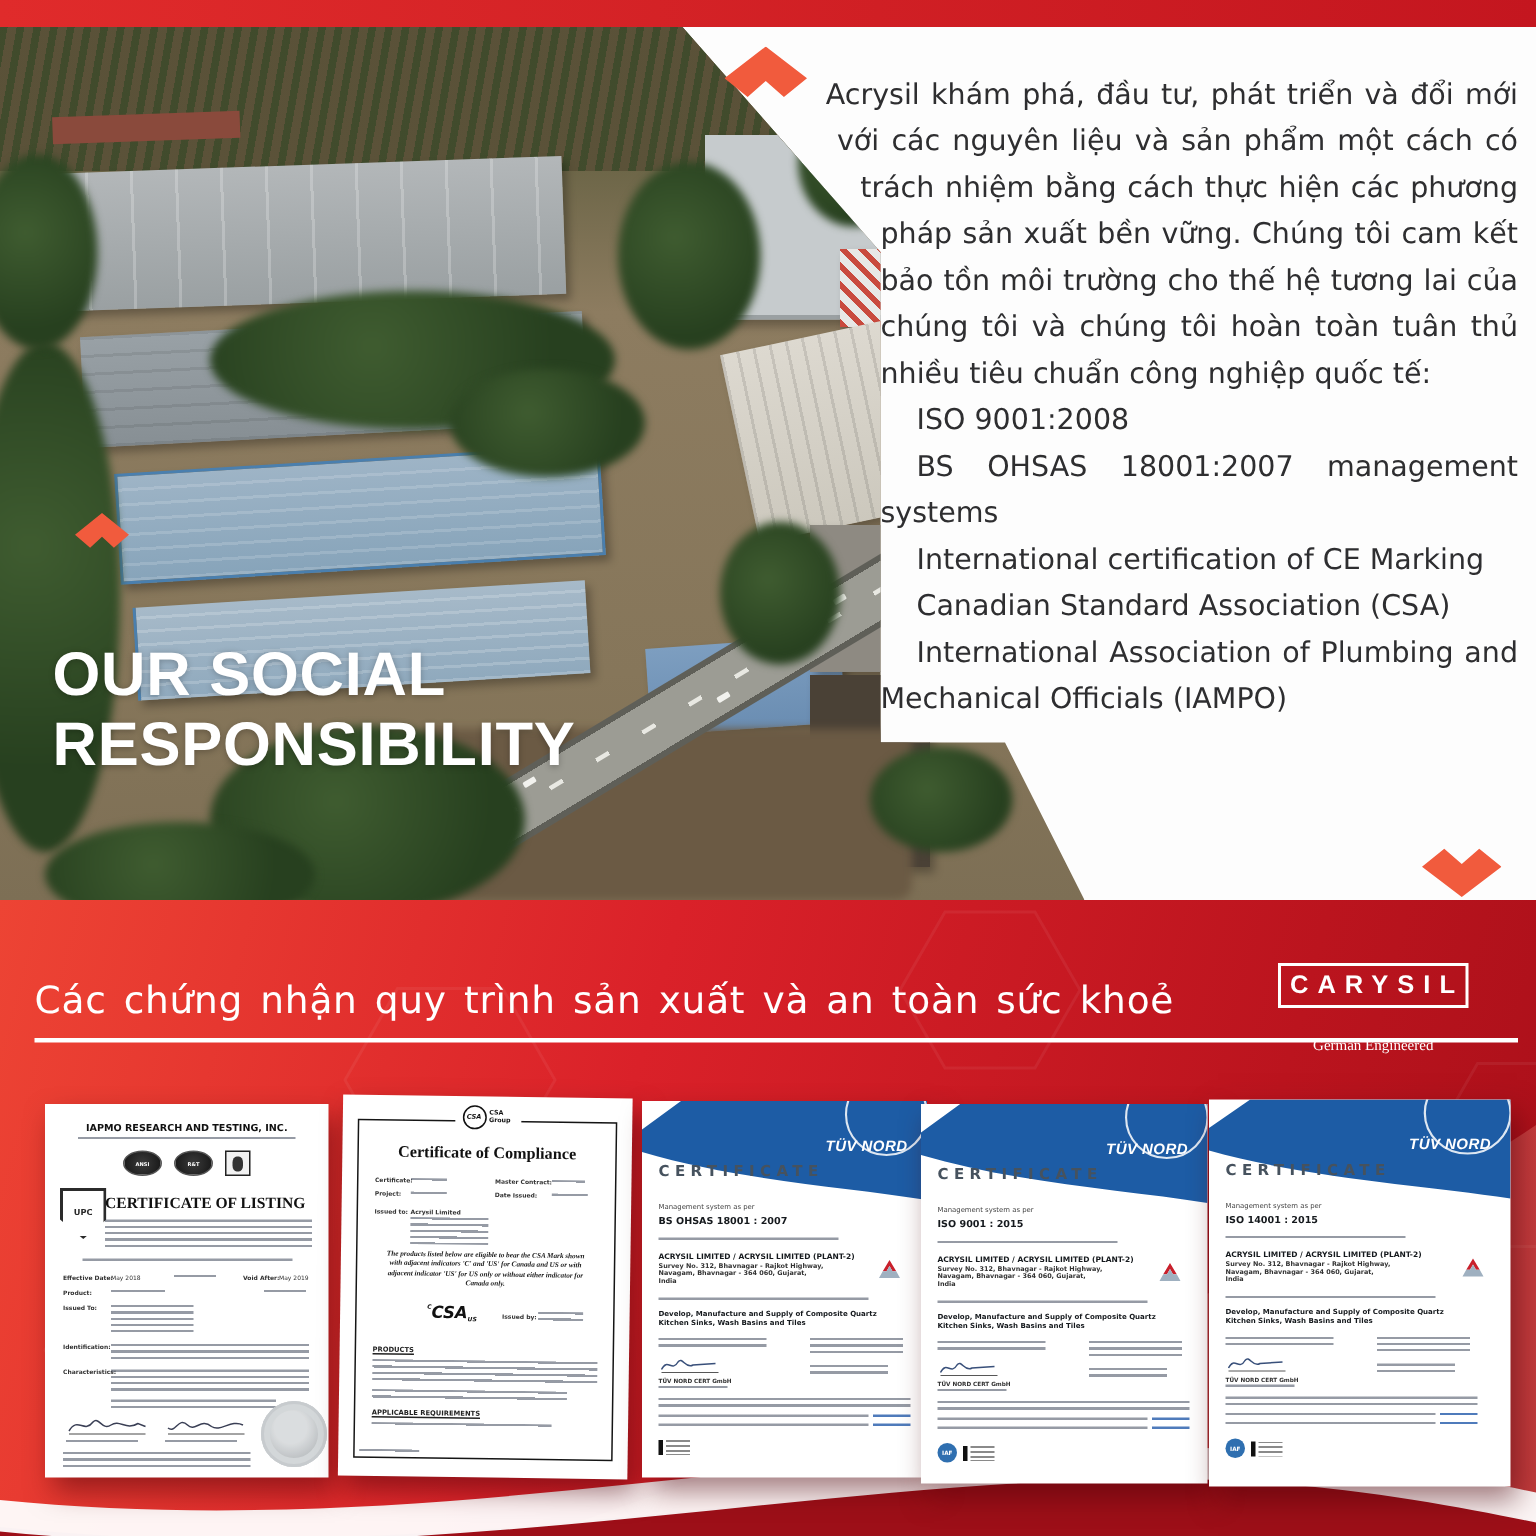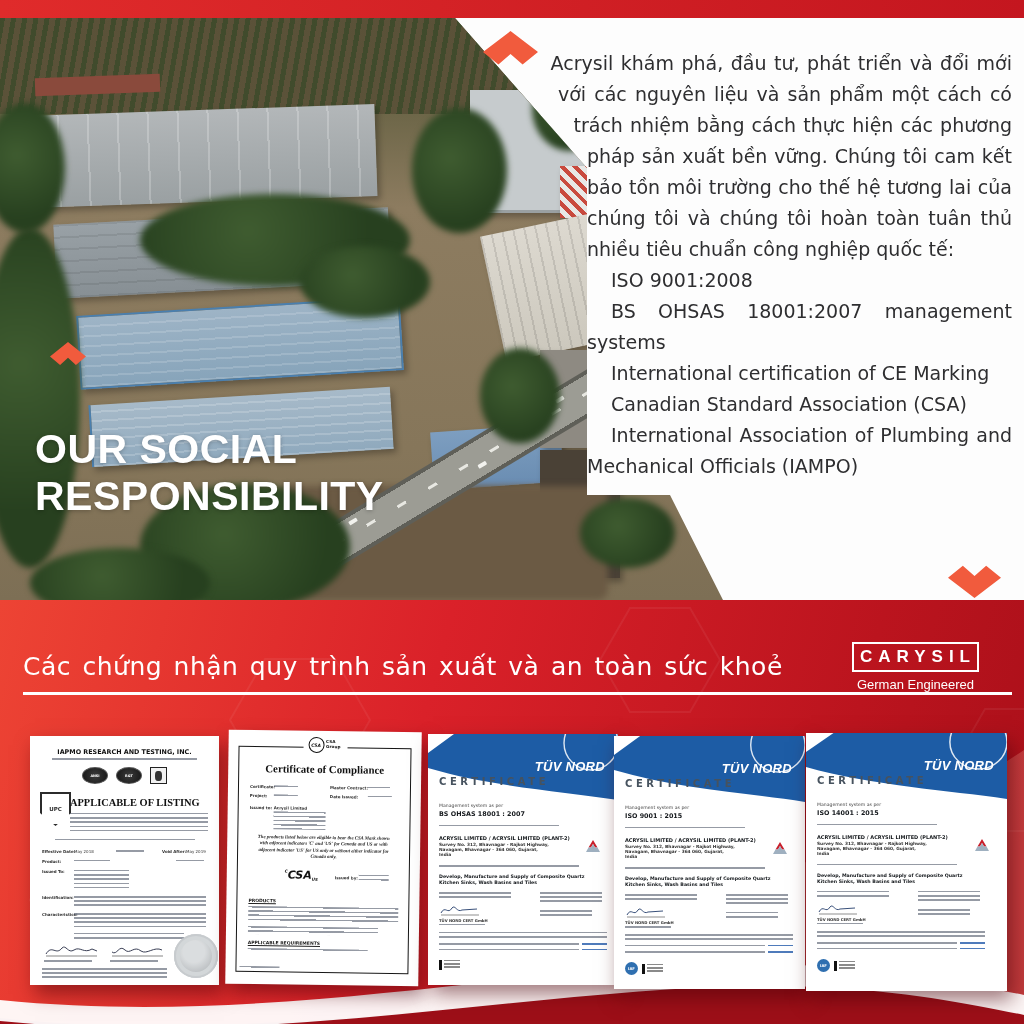--- a/index.html
+++ b/index.html
@@ -52,21 +52,21 @@
   .para,.std{margin:0;}
   .std{text-indent:24px;}
   
   .band{position:absolute;left:0;top:600px;width:1024px;height:424px;background:linear-gradient(105deg,#ed4434 0%,#da2129 40%,#bb141e 78%,#a80f19 100%);overflow:hidden;}
   .hexes,.waves{position:absolute;left:0;top:0;width:1024px;height:424px;}
   .waves{z-index:1;}
   .band-heading{position:absolute;left:23px;top:52px;font-size:25px;color:#fff;letter-spacing:.5px;word-spacing:3px;z-index:2;}
   .band-underline{position:absolute;left:23px;top:92px;width:989px;height:2.5px;background:#fff;z-index:2;}
   .brand{position:absolute;left:852px;top:42px;z-index:3;text-align:center;}
   .brand-box{width:118px;height:26px;border:2.5px solid #fff;display:flex;align-items:center;justify-content:center;color:#fff;font-weight:700;font-size:17px;letter-spacing:6px;padding-left:5px;font-family:"Liberation Sans",sans-serif;}
-  .brand-tag{margin-top:5px;color:#fff;font-size:13px;font-family:Liberation Sans, sans-serif;}
+  .brand-tag{margin-top:20px;color:#fff;font-size:10px;font-family:Liberation Serif, serif;}
   
   .cert{position:absolute;background:#fff;box-shadow:5px 9px 18px rgba(70,0,8,.5);z-index:4;color:#222;}
   .c1{left:30px;top:136px;width:189px;height:249px;}
   .c2{left:227px;top:131px;width:193px;height:254px;transform:rotate(.8deg);}
   .c3{left:428px;top:134px;width:190px;height:251px;}
   .c4{left:614px;top:136px;width:191px;height:253px;}
   .c5{left:806px;top:133px;width:201px;height:258px;}
   .fp{position:absolute;background-image:repeating-linear-gradient(to bottom,rgba(45,55,75,.5) 0 1.5px,rgba(0,0,0,0) 1.5px 4.2px);}
   .fpb{position:absolute;background-image:repeating-linear-gradient(to bottom,rgba(35,90,170,.8) 0 1.5px,rgba(0,0,0,0) 1.5px 4.2px);}
   .lbl{position:absolute;font-size:4px;font-weight:700;color:#333;}
@@ -87,21 +87,21 @@
   .csa-circ{width:14px;height:14px;border-radius:50%;border:1.8px solid #111;display:flex;align-items:center;justify-content:center;font-size:4.4px;font-style:italic;font-weight:800;color:#111;}
   .csa-group{font-size:4.2px;font-weight:700;color:#111;width:16px;line-height:4.6px;}
   .csa-title{position:absolute;left:0;top:32px;width:100%;text-align:center;font-family:"Liberation Serif",serif;font-size:10.8px;font-weight:700;color:#111;}
   .csa-para{position:absolute;left:26px;right:26px;top:104px;text-align:center;font-family:"Liberation Serif",serif;font-style:italic;font-weight:700;font-size:4.8px;line-height:6.4px;color:#1a1a1a;}
   .csa-mark{position:absolute;left:58px;top:138px;font-style:italic;font-weight:800;font-size:11px;color:#111;}
   .csa-mark .sup{font-size:4px;vertical-align:top;}
   .csa-mark .sub{font-size:4px;vertical-align:bottom;}
   .csa-h{position:absolute;font-size:4.5px;font-weight:700;text-decoration:underline;color:#222;}
   
   .tuv-head{position:absolute;left:0;top:0;width:100%;height:100px;}
-  .tuv-brand{position:absolute;top:25px;right:13px;font-style:italic;font-weight:800;font-size:13px;color:#fff;letter-spacing:.3px;font-family:"Liberation Sans",sans-serif;text-align:right;}
+  .tuv-brand{position:absolute;top:25px;right:13px;font-style:italic;font-weight:800;font-size:10px;color:#fff;letter-spacing:.3px;font-family:"Liberation Sans",sans-serif;text-align:right;}
   .tuv-title{position:absolute;left:11px;top:42px;font-size:10px;font-weight:600;letter-spacing:3.6px;color:#46525e;}
   .tuv-mgmt{position:absolute;left:11px;top:69px;font-size:4.6px;color:#444;}
   .tuv-standard{position:absolute;left:11px;top:76px;font-size:6.4px;font-weight:700;color:#15191d;}
   .tuv-acc{left:11px;top:91px;width:120px;height:3px;}
   .tuv-company{position:absolute;left:11px;top:101px;width:155px;font-size:5px;font-weight:700;color:#15191d;line-height:6px;}
   .tuv-addr{position:absolute;left:11px;top:108px;width:142px;font-size:4.3px;font-weight:600;color:#333;line-height:5.2px;}
   .acrysil-mark{position:absolute;right:17px;top:104px;}
   .tuv-scopeintro{left:11px;top:131px;width:140px;height:3px;}
   .tuv-scope{position:absolute;left:11px;top:140px;width:155px;font-size:4.7px;font-weight:700;color:#15191d;line-height:5.8px;}
   .tuv-cl1{left:11px;top:158px;width:72px;height:8px;}
@@ -213,21 +213,21 @@
       <div class="iap-org">IAPMO RESEARCH AND TESTING, INC.</div>
       <div class="fp" style="left:22px;top:22px;width:145px;height:3px"></div>
       <div class="iap-badges">
         <span class="oval">ANSI</span>
         <span class="oval">R&amp;T</span>
         <span class="sqbadge">
             <i></i>
           </span>
       </div>
       <div class="shield">UPC</div>
-      <div class="iap-title">APPLICABLE OF LISTING</div>
+      <div class="iap-title">CERTIFICATE OF LISTING</div>
       <div class="fp" style="left:40px;top:77px;width:138px;height:20px"></div>
       <div class="fp" style="left:25px;top:103px;width:140px;height:3px"></div>
       <span class="lbl" style="left:12px;top:113px">Effective Date:</span>
       <span class="val" style="left:44px;top:113px">May 2018</span>
       <div class="fp" style="left:86px;top:114px;width:28px;height:3px"></div>
       <span class="lbl" style="left:132px;top:113px">Void After:</span>
       <span class="val" style="left:156px;top:113px">May 2019</span>
       <span class="lbl" style="left:12px;top:123px">Product:</span>
       <div class="fp" style="left:44px;top:124px;width:36px;height:3px"></div>
       <div class="fp" style="left:146px;top:124px;width:28px;height:3px"></div>

